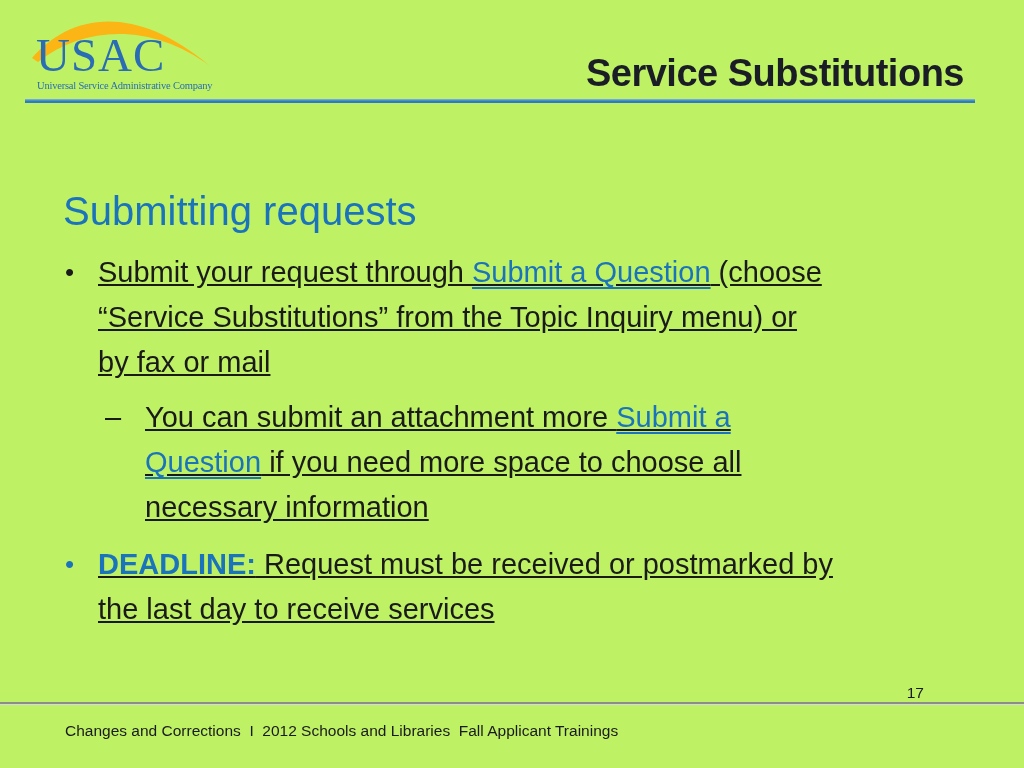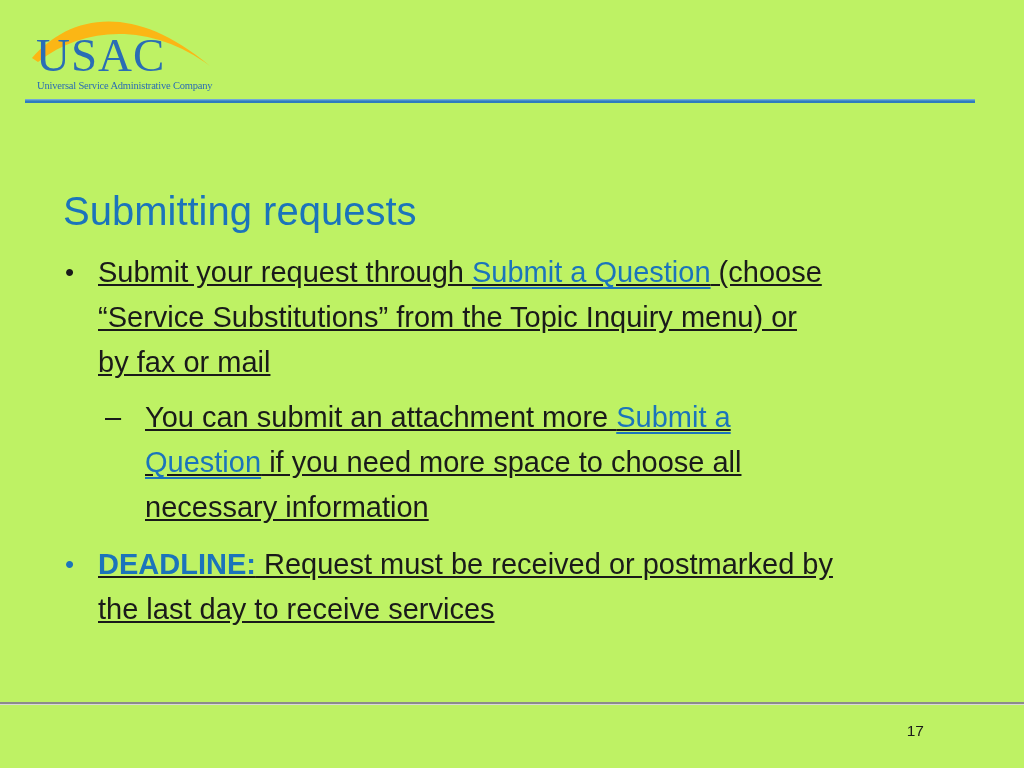--- a/index.html
+++ b/index.html
@@ -51,37 +51,38 @@
   
   .footer-rule{
     position:absolute;left:0;top:702px;width:1024px;height:2px;
     background:#8c8c8c;border-bottom:1px solid #d9d9d9;
   }
   .footer-left{
     position:absolute;left:65px;top:722px;
     font-size:15.5px;color:#1a1a1a;white-space:pre-wrap;
   }
   .footer-page{
-    position:absolute;right:100px;top:722px;
+    position:absolute;right:100px;top:684px;
     font-size:15.5px;color:#1a1a1a;
   }
 </style>
 </head>
 <body>
 
 <div class="slide">
 
   <div class="logo">
     <svg class="swoosh" viewBox="0 0 200 62" preserveAspectRatio="none" aria-hidden="true">
       <path d="M2,50 C38,8 102,-8 180,58 C124,16 56,16 8,54 Z" fill="#FBB615"></path>
     </svg>
     <div class="acronym">USAC</div>
     <div class="tagline">Universal Service Administrative Company</div>
   </div>
 
+  <div class="slide-title">Service Substitutions</div>
 
   <div class="header-rule"></div>
 
   <div class="section-heading">Submitting requests</div>
 
   <div class="bullets">
       <div class="bullet level1">
         <span class="marker" style="color: rgb(26, 26, 26);">•</span>
         <span class="btext"><span class="seg-plain">Submit your request through </span><span class="seg-link">Submit a Question</span><span class="seg-plain"> (choose
 “Service Substitutions” from the Topic Inquiry menu) or
@@ -94,15 +95,16 @@
 necessary information</span></span>
       </div>
       <div class="bullet level1">
         <span class="marker" style="color: rgb(27, 116, 187);">•</span>
         <span class="btext"><span class="seg-strong">DEADLINE:</span><span class="seg-plain"> Request must be received or postmarked by
 the last day to receive services</span></span>
       </div>
     </div>
 
   <div class="footer-rule"></div>
+  <div class="footer-left">Changes and Corrections  I  2012 Schools and Libraries  Fall Applicant Trainings</div>
   <div class="footer-page">17</div>
 
 </div>
 
 </body></html>

